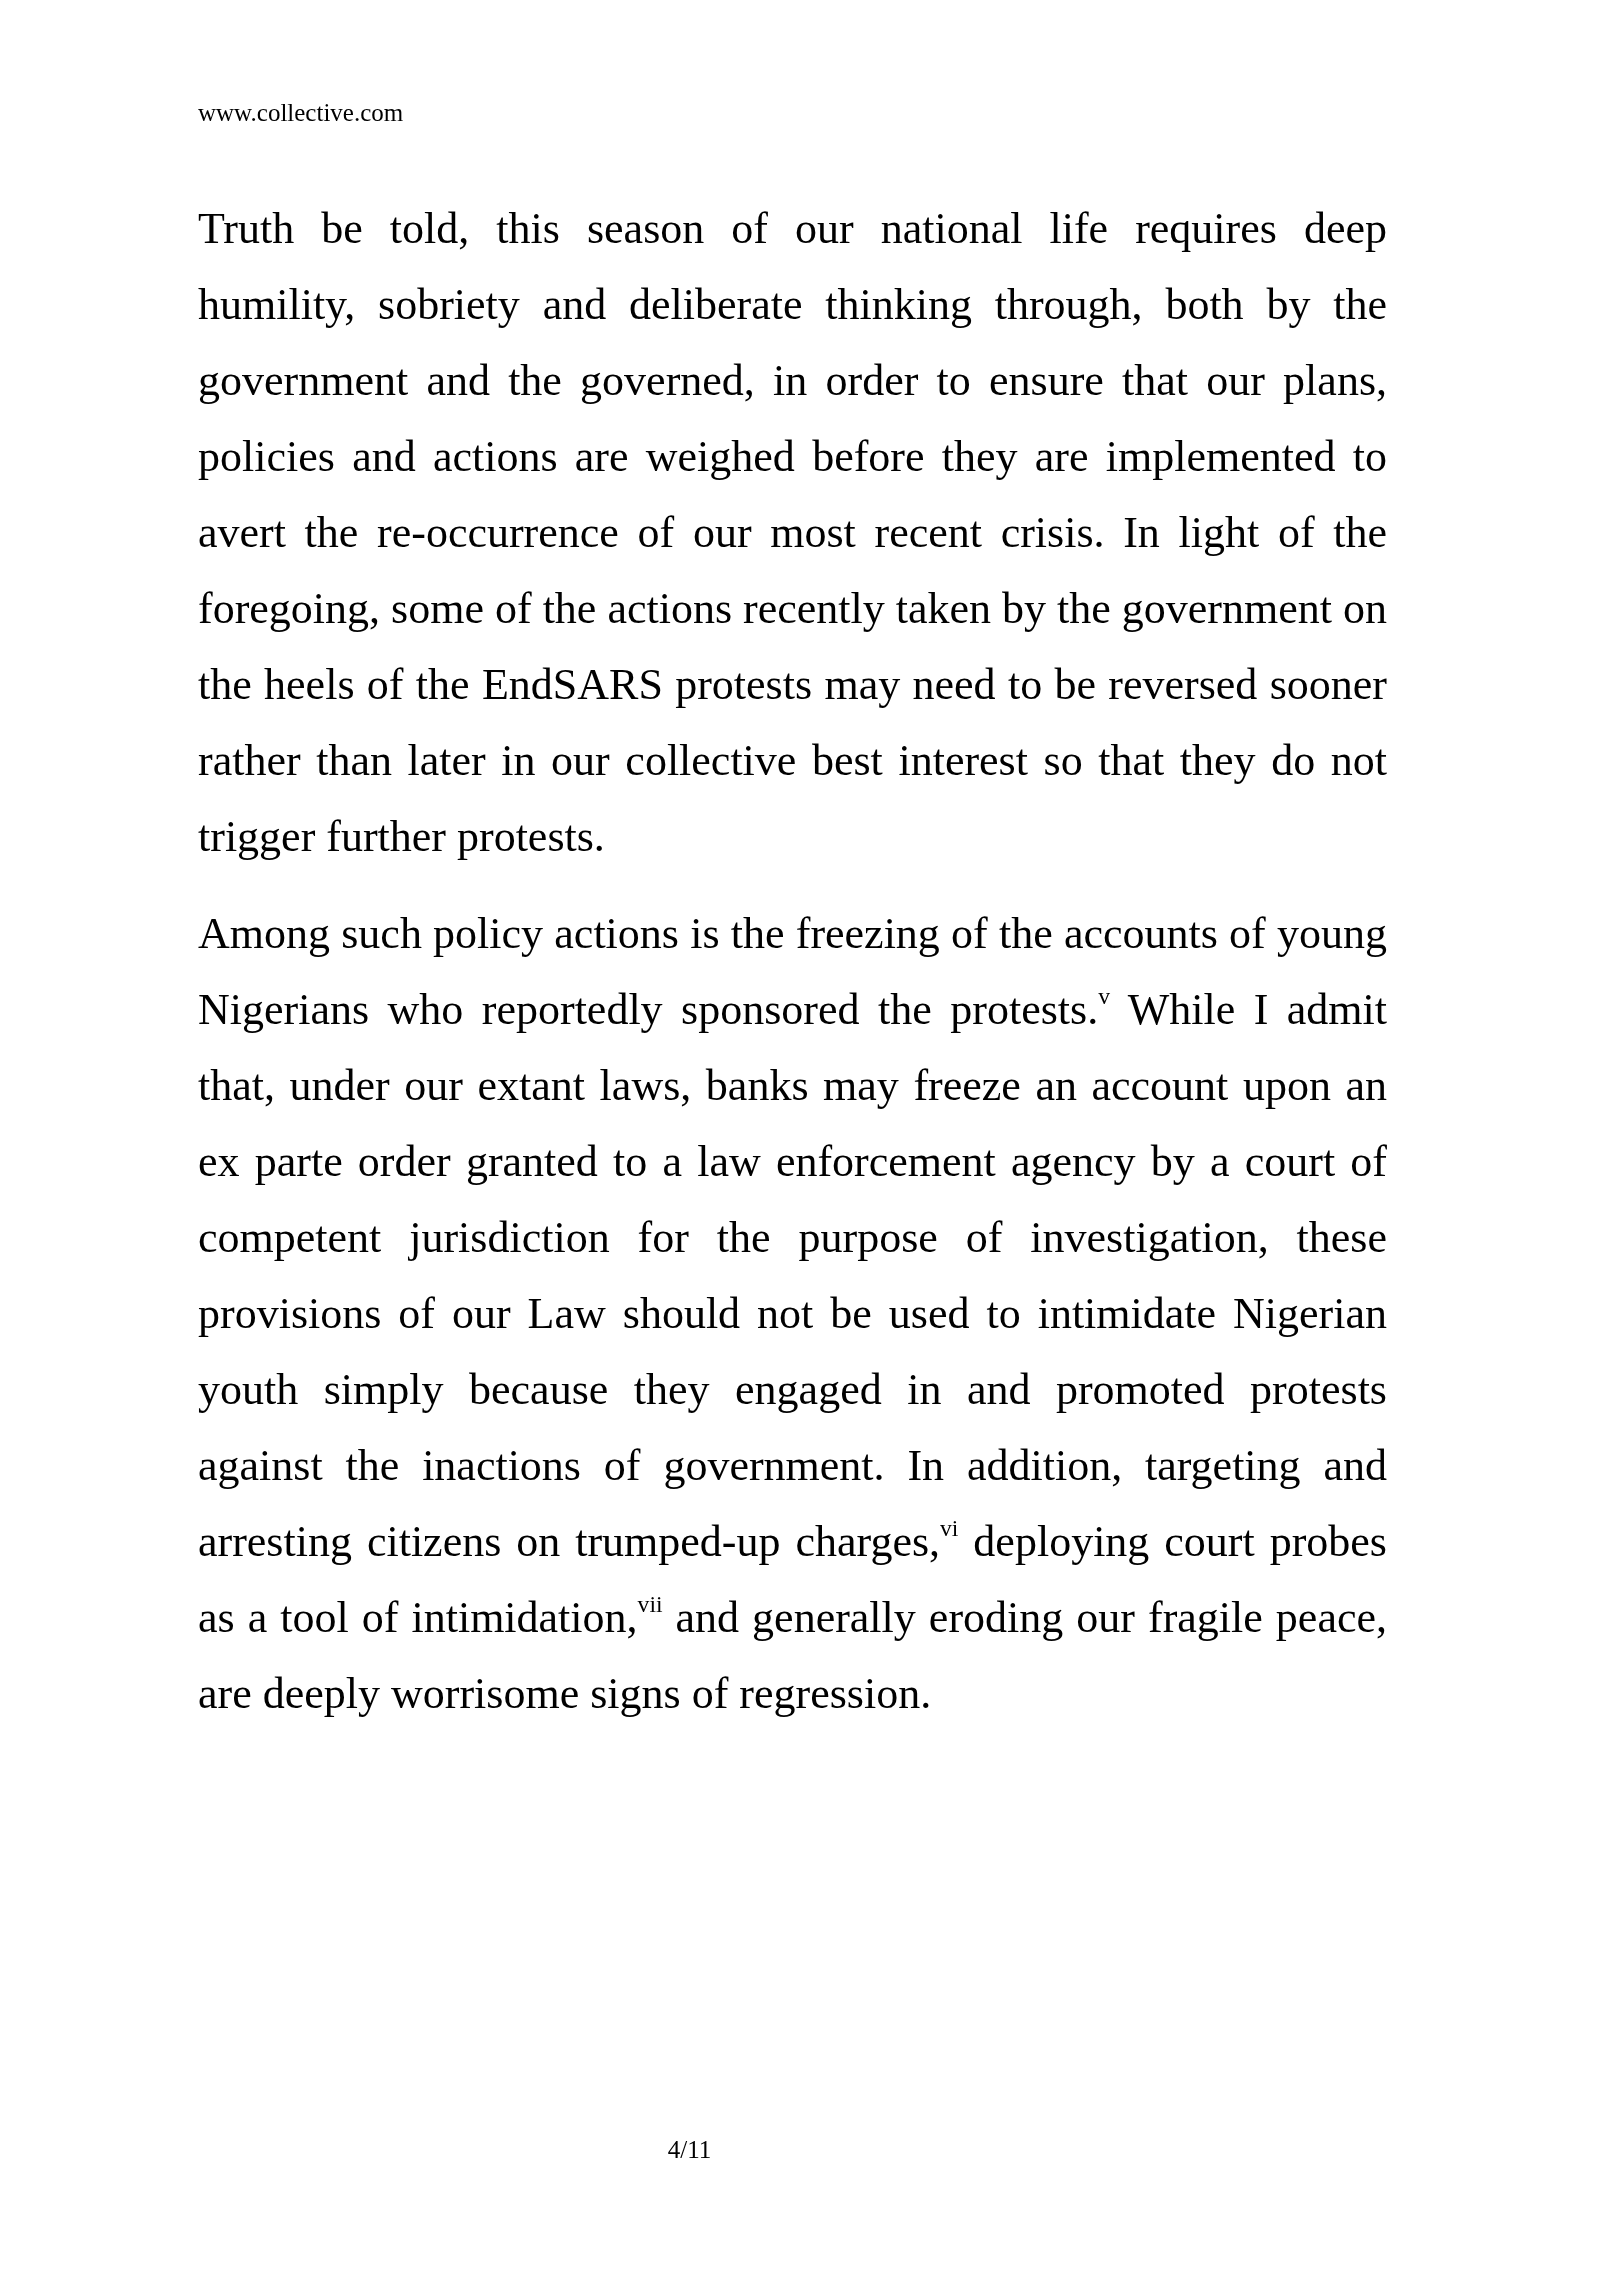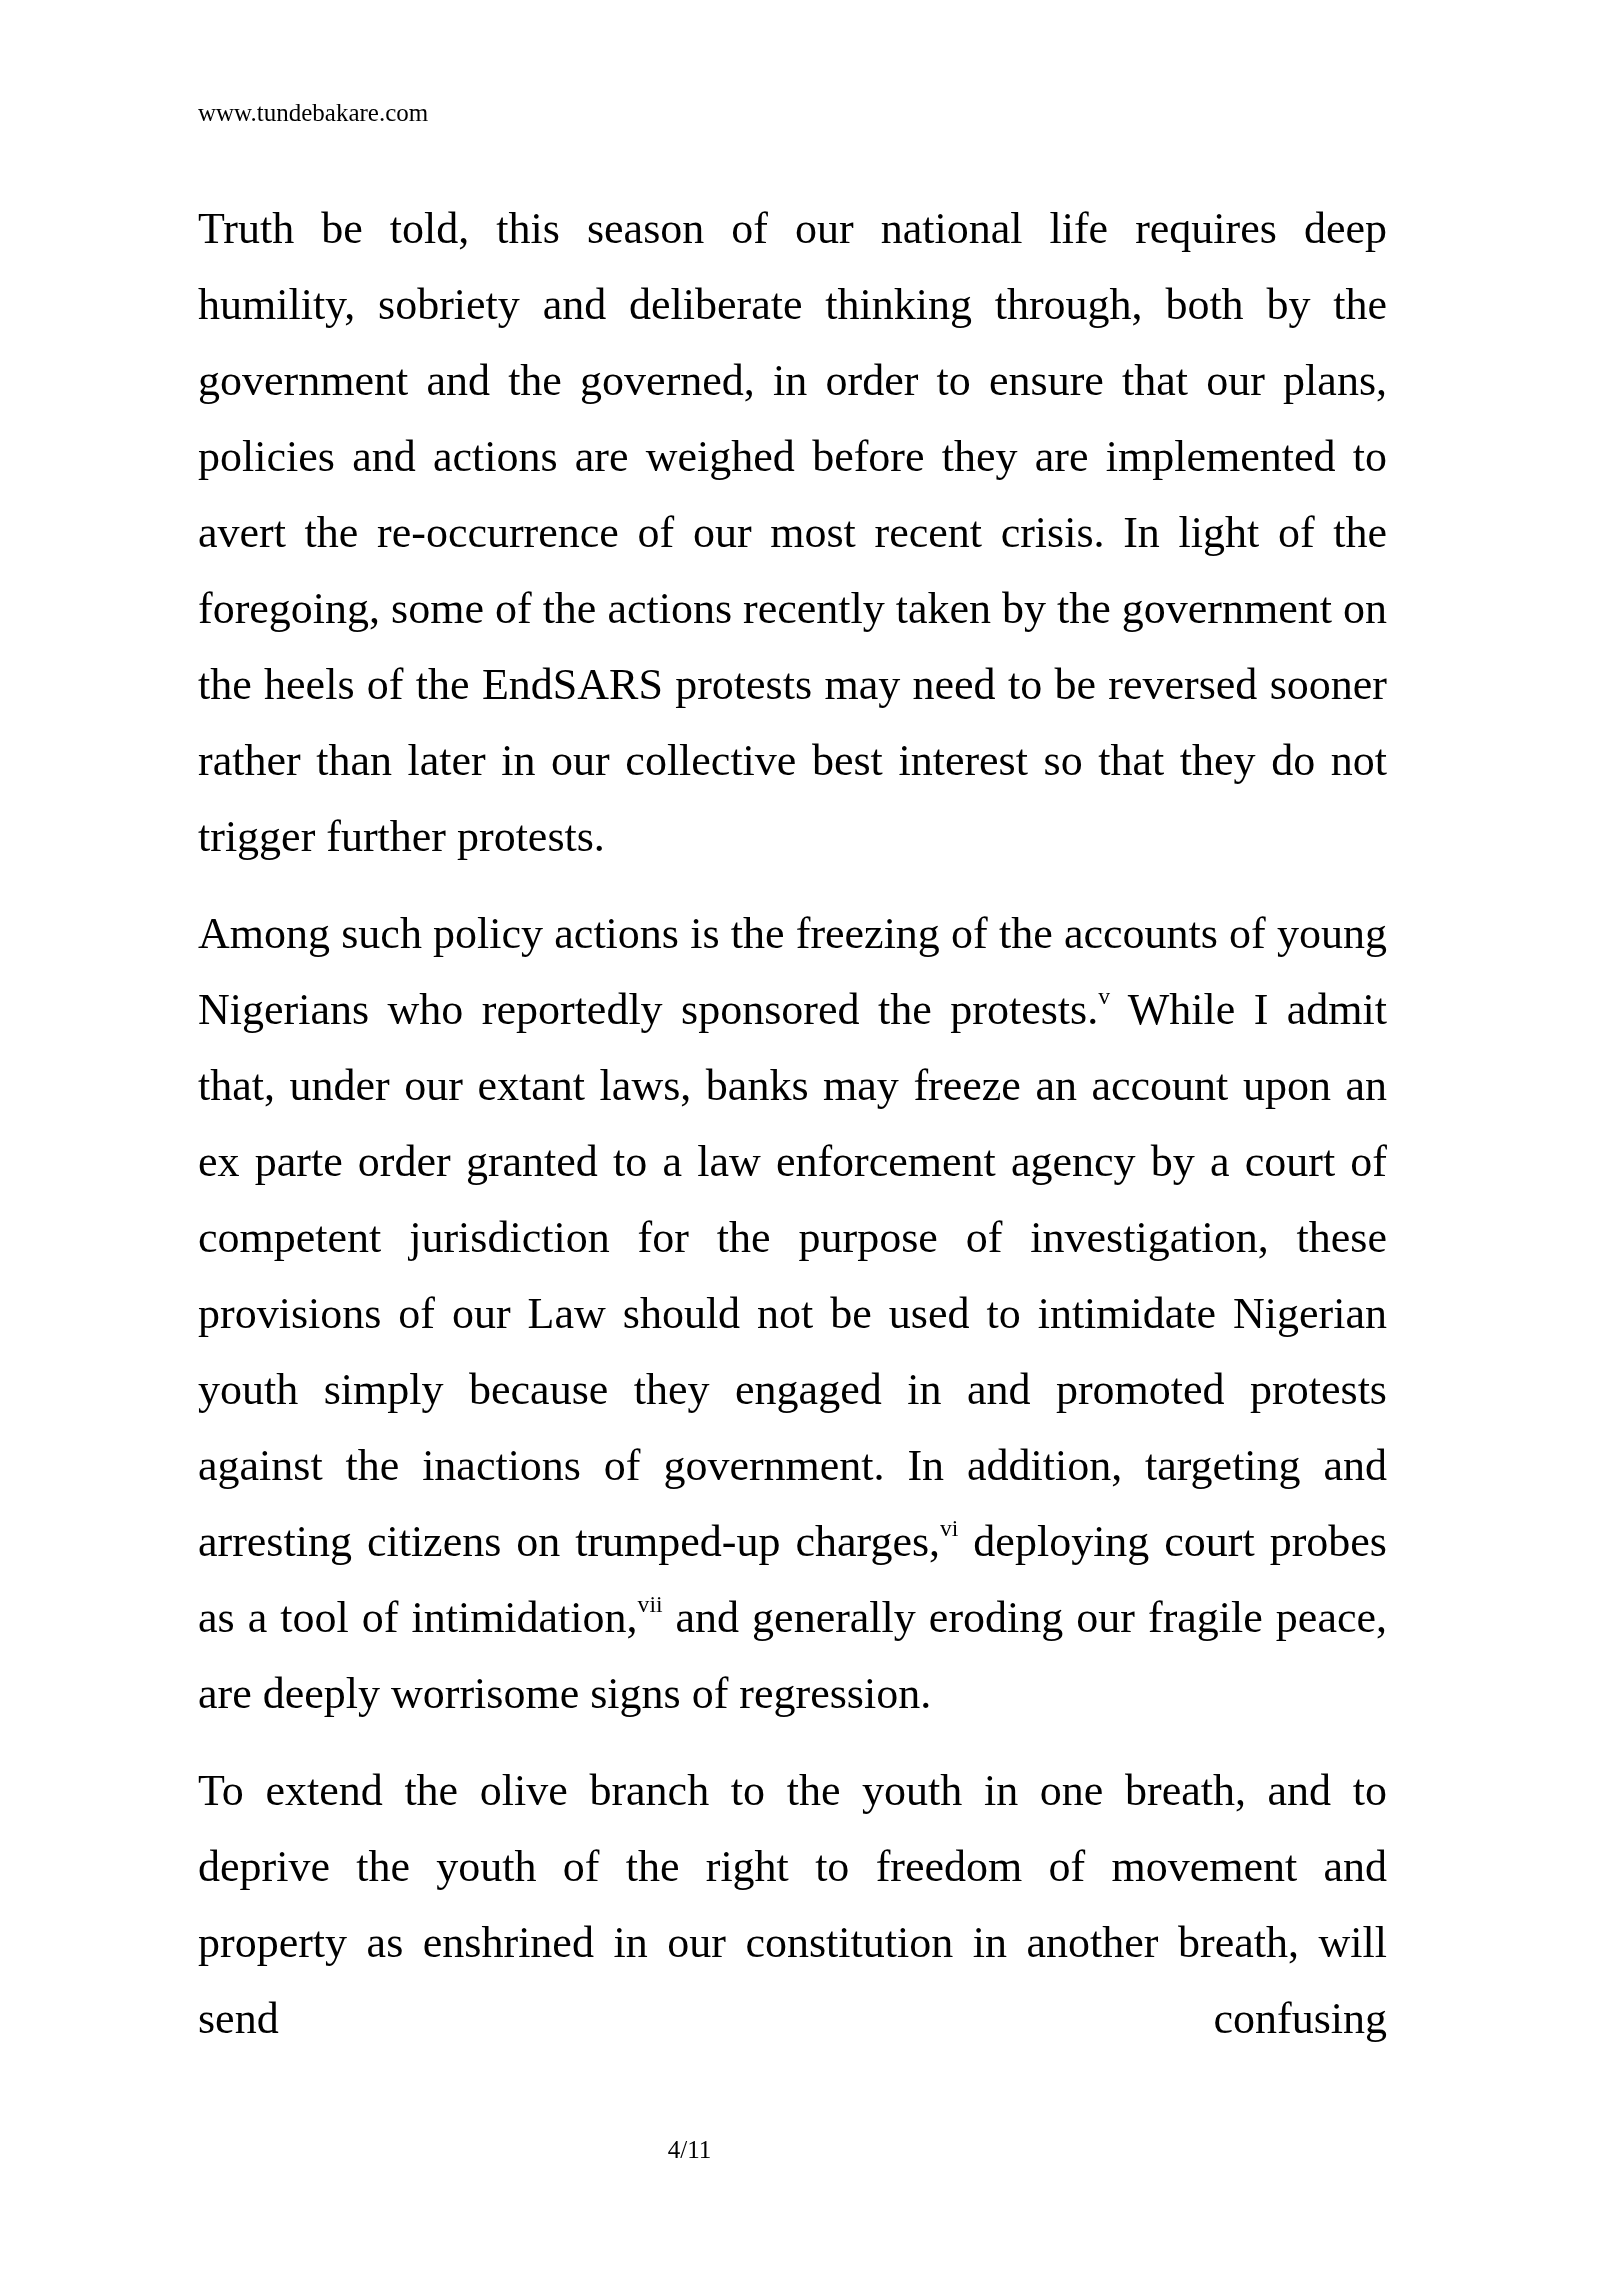--- a/index.html
+++ b/index.html
@@ -8,28 +8,25 @@
   .header { position: absolute; left: 198px; top: 97px; font-size: 25px; line-height: 31px; }
   .body-text { position: absolute; left: 198px; top: 191px; width: 1189px; }
   .para { font-size: 44px; line-height: 76px; text-align: justify; margin: 0 0 21px 0; }
   .para:first-child { margin-top: 0; }
   sup { font-size: 23.6px; line-height: 0; position: relative; top: -3.9px; vertical-align: super; }
   .page-number { position: absolute; left: 0; width: 1379px; top: 2134px; text-align: center; font-size: 25px; line-height: 31px; }
 </style>
 </head>
 <body>
 
-<div class="header">www.tundebakare.com</div>
+<div class="header">www.collective.com</div>
 
 <div class="body-text">
   <p class="para">
     <span>Truth be told, this season of our national life requires deep humility, sobriety and deliberate thinking through, both by the government and the governed, in order to ensure that our plans, policies and actions are weighed before they are implemented to avert the re-occurrence of our most recent crisis. In light of the foregoing, some of the actions recently taken by the government on the heels of the EndSARS protests may need to be reversed sooner rather than later in our collective best interest so that they do not trigger further protests.</span>
   </p>
   <p class="para">
     <span>Among such policy actions is the freezing of the accounts of young Nigerians who reportedly sponsored the protests.</span><sup>v</sup><span> While I admit that, under our extant laws, banks may freeze an account upon an ex parte order granted to a law enforcement agency by a court of competent jurisdiction for the purpose of investigation, these provisions of our Law should not be used to intimidate Nigerian youth simply because they engaged in and promoted protests against the inactions of government. In addition, targeting and arresting citizens on trumped-up charges,</span><sup>vi</sup><span> deploying court probes as a tool of intimidation,</span><sup>vii</sup><span> and generally eroding our fragile peace, are deeply worrisome signs of regression.</span>
   </p>
-  <p class="para" style="text-align-last: justify;">
-    <span>To extend the olive branch to the youth in one breath, and to deprive the youth of the right to freedom of movement and property as enshrined in our constitution in another breath, will send confusing</span>
-  </p>
 </div>
 
 <div class="page-number">4/11</div>
 
 
 </body></html>

